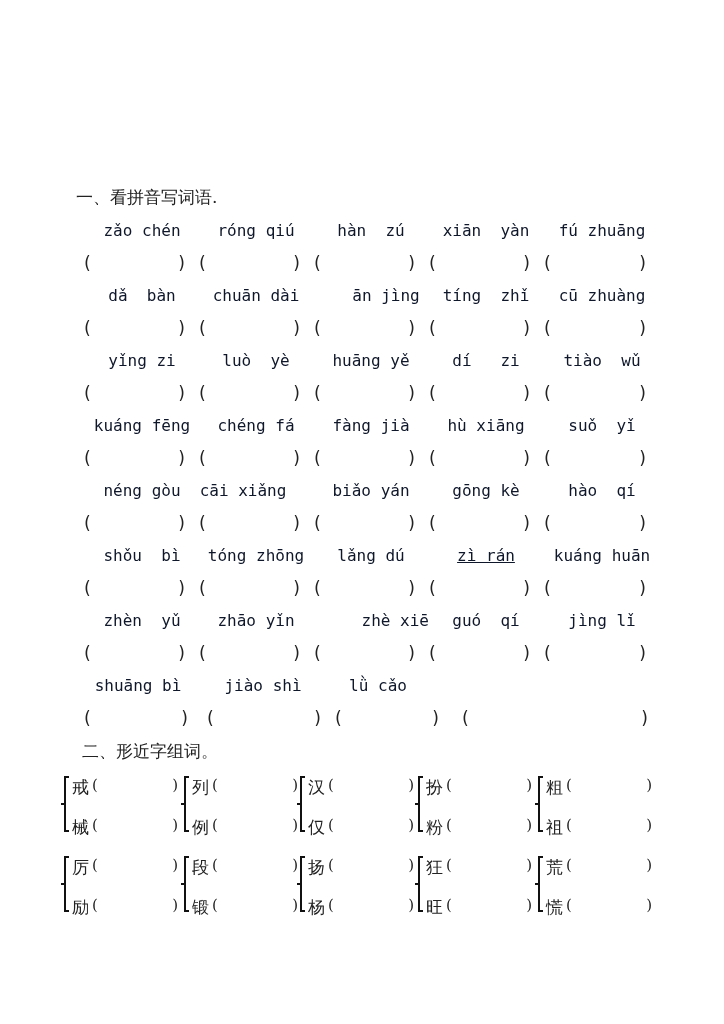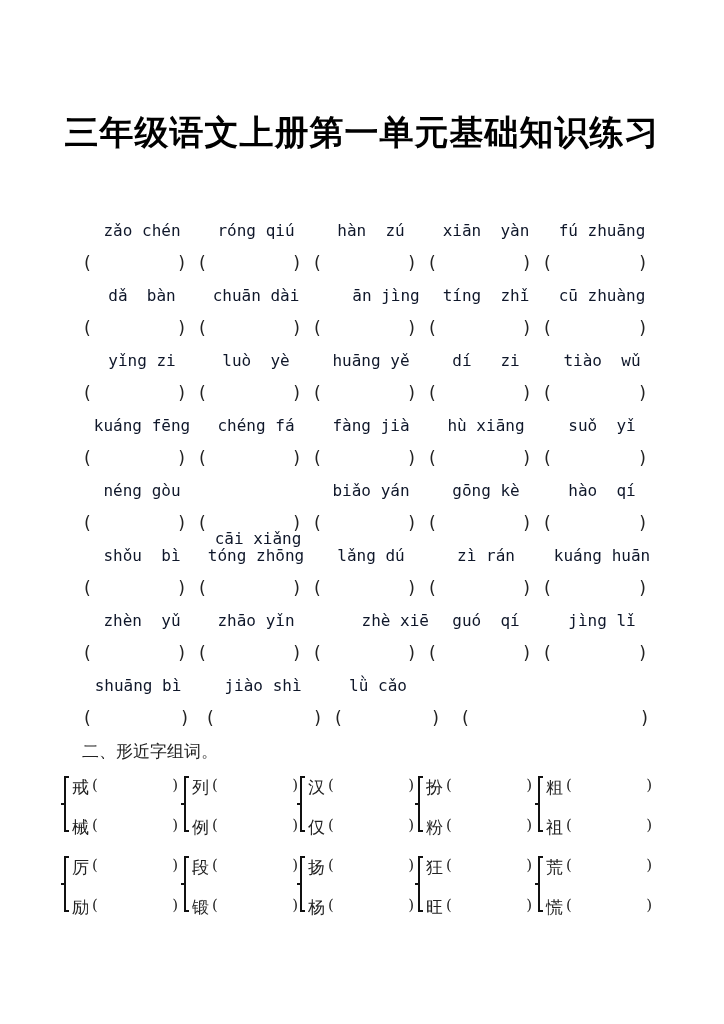--- a/index.html
+++ b/index.html
@@ -31,22 +31,22 @@
     }
     .pair-line { position: absolute; left: 8px; width: 100px; height: 22px; font-family: "DejaVu Serif", serif; font-size: 17px; color: #222; }
     .pair-line .ch { position: absolute; left: 0; top: 0; }
     .pair-line .lp { position: absolute; left: 20px; top: 0; font-size: 15px; }
     .pair-line .rp { position: absolute; right: -6px; top: 0; font-size: 15px; }
   </style>
 </head>
 <body>
 
 <div class="page">
-  <div class="title">三年级语文上册第一单元基础知识练习</div>
-
+
+  <div class="section-title" style="top:186px;">一、看拼音写词语.</div>
 
   <div id="pinyin-area">
       <div class="pinyin-row" style="top: 221px;">
         <span class="py" style="left: 84px;">zǎo chén</span>
         <span class="py" style="left: 198px;">róng qiú</span>
         <span class="py" style="left: 313px;">hàn  zú</span>
         <span class="py" style="left: 428px;">xiān  yàn</span>
         <span class="py" style="left: 544px;">fú zhuāng</span>
       </div>
       <div class="paren-row" style="top: 253px;">
@@ -153,21 +153,21 @@
           <span class="l">(</span>
           <span class="r">)</span>
         </div>
         <div class="pb" style="left: 542px; width: 106px;">
           <span class="l">(</span>
           <span class="r">)</span>
         </div>
       </div>
       <div class="pinyin-row" style="top: 481px;">
         <span class="py" style="left: 84px;">néng gòu</span>
-        <span class="py" style="left: 200px; margin-top: 48px;">cāi xiǎng</span>
+        <span class="py" style="left: 185px;">cāi xiǎng</span>
         <span class="py" style="left: 313px;">biǎo yán</span>
         <span class="py" style="left: 428px;">gōng kè</span>
         <span class="py" style="left: 544px;">hào  qí</span>
       </div>
       <div class="paren-row" style="top: 513px;">
         <div class="pb" style="left: 82px; width: 105px;">
           <span class="l">(</span>
           <span class="r">)</span>
         </div>
         <div class="pb" style="left: 197px; width: 105px;">
@@ -184,21 +184,21 @@
         </div>
         <div class="pb" style="left: 542px; width: 106px;">
           <span class="l">(</span>
           <span class="r">)</span>
         </div>
       </div>
       <div class="pinyin-row" style="top: 546px;">
         <span class="py" style="left: 84px;">shǒu  bì</span>
         <span class="py" style="left: 198px;">tóng zhōng</span>
         <span class="py" style="left: 313px;">lǎng dú</span>
-        <span class="py" style="left: 428px;">zì rán</span>
+        <span class="py" style="left: 428px; text-decoration: underline;">zì rán</span>
         <span class="py" style="left: 544px;">kuáng huān</span>
       </div>
       <div class="paren-row" style="top: 578px;">
         <div class="pb" style="left: 82px; width: 105px;">
           <span class="l">(</span>
           <span class="r">)</span>
         </div>
         <div class="pb" style="left: 197px; width: 105px;">
           <span class="l">(</span>
           <span class="r">)</span>

